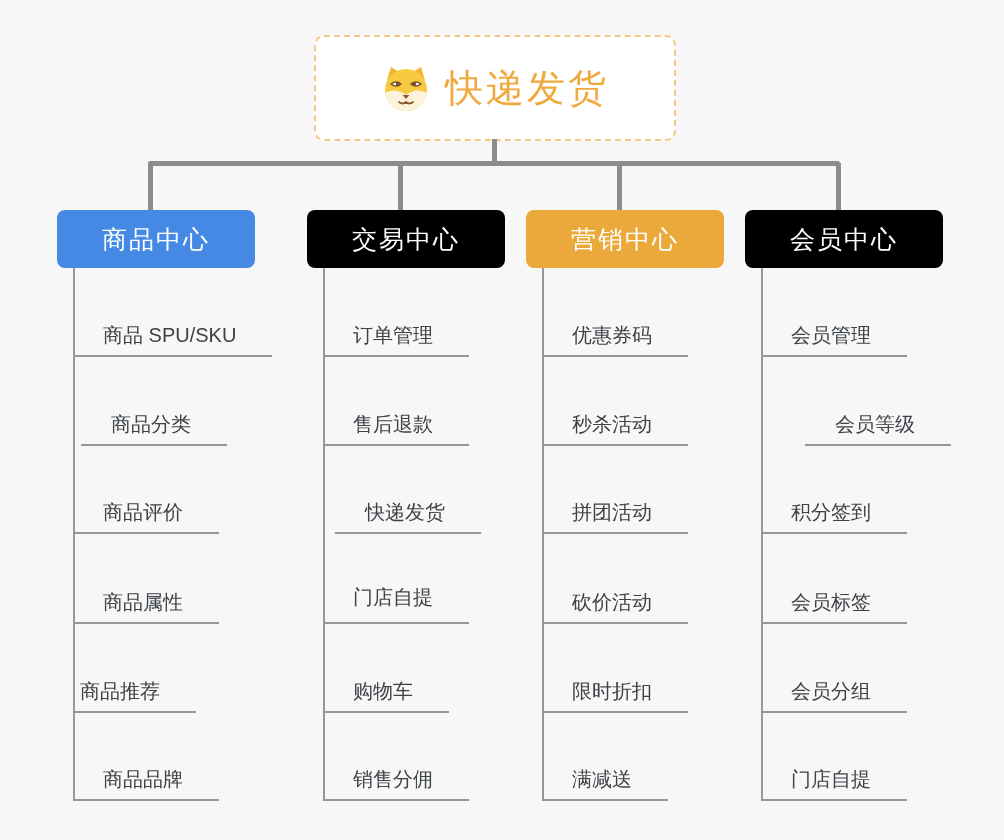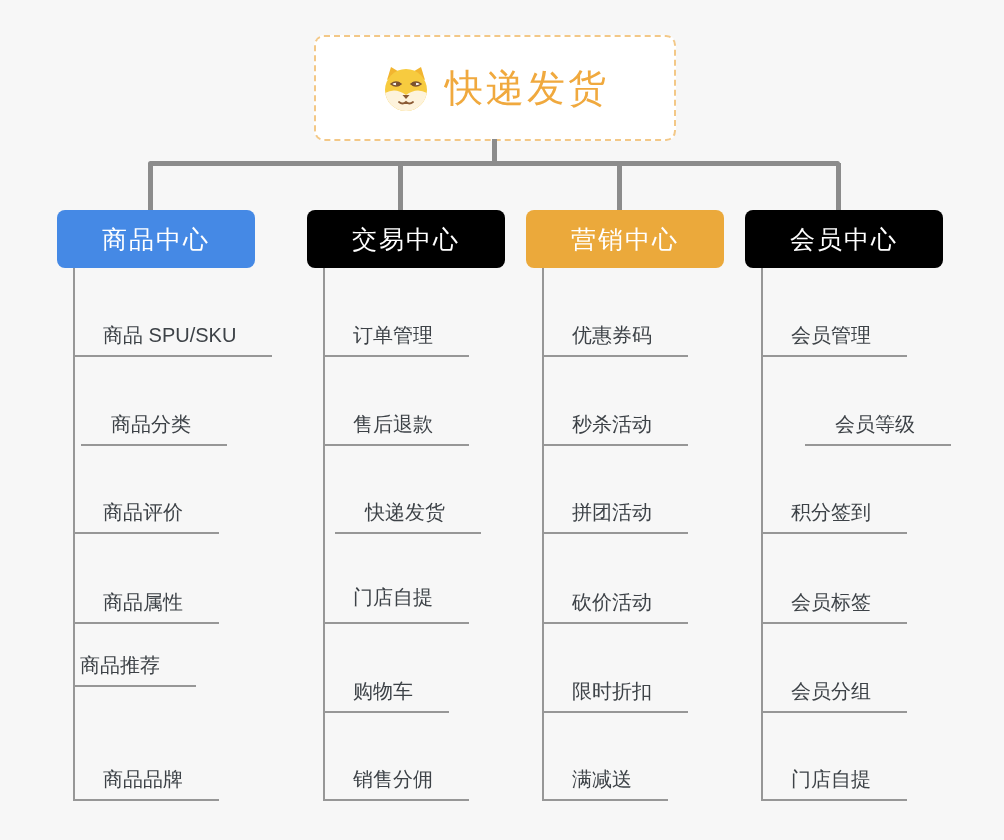--- a/index.html
+++ b/index.html
@@ -74,21 +74,21 @@
         </div>
         <div class="leaf" style="top: 190px; margin-left: 8px;">
           <span>商品分类</span>
         </div>
         <div class="leaf" style="top: 278px;">
           <span>商品评价</span>
         </div>
         <div class="leaf" style="top: 368px;">
           <span>商品属性</span>
         </div>
-        <div class="leaf" style="top: 431px; padding-left: 7px;">
+        <div class="leaf" style="top: 457px; padding-left: 7px;">
           <span>商品推荐</span>
         </div>
         <div class="leaf" style="top: 545px;">
           <span>商品品牌</span>
         </div>
       </div>
       <div class="branch" style="left: 307px;">
         <div class="branch-drop"></div>
         <div class="branch-box" style="background: #000000; font-family: Liberation Serif, serif;">交易中心</div>
         <div class="trunk"></div>

